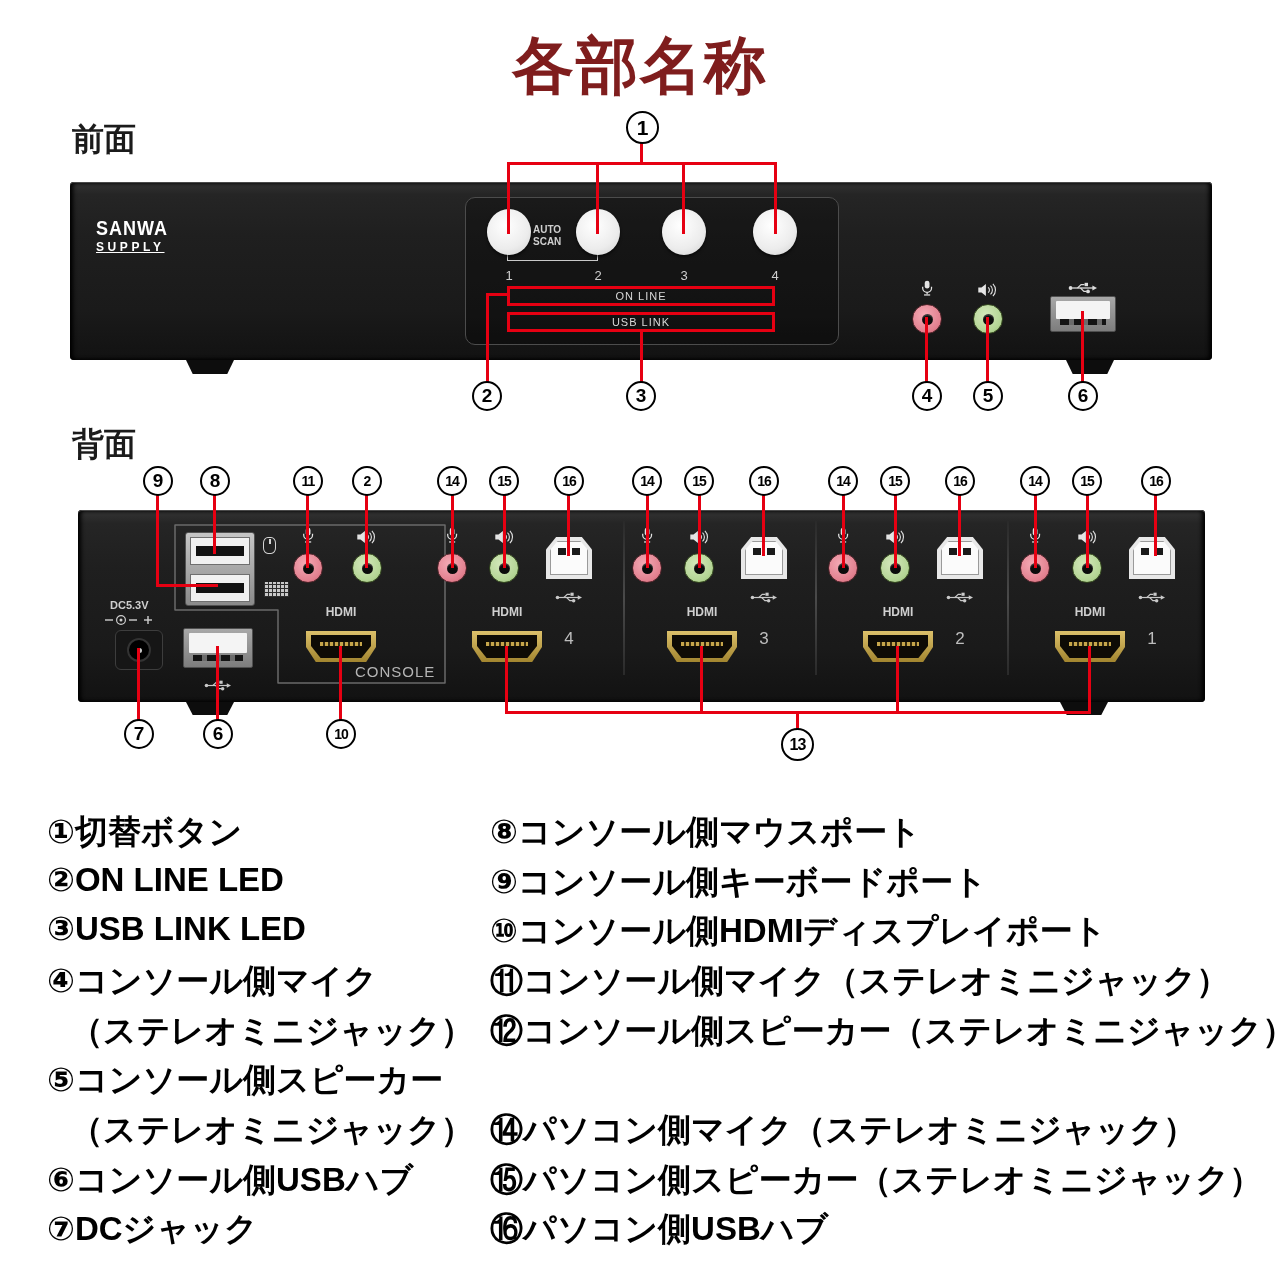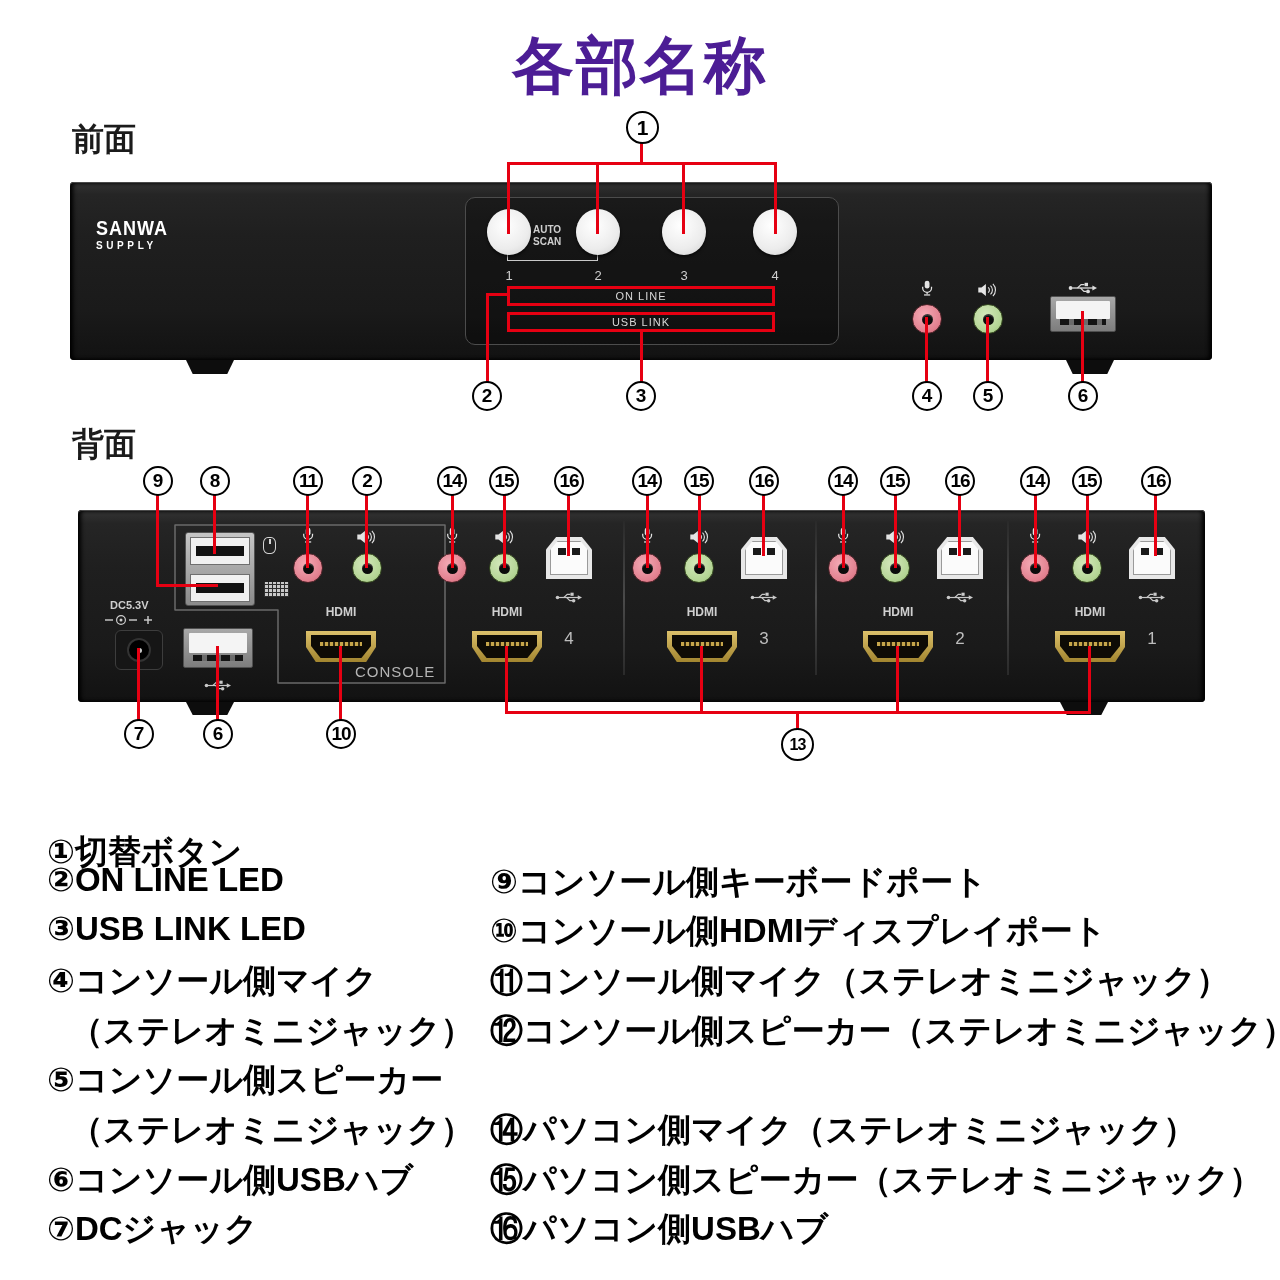--- a/index.html
+++ b/index.html
@@ -1,32 +1,32 @@
 <!DOCTYPE html>
 <html><head>
 <meta charset="utf-8">
 <style>
   html,body{margin:0;padding:0;background:#fff;}
   #page{position:relative;width:1280px;height:1280px;background:#fff;overflow:hidden;
         font-family:"Liberation Sans","DejaVu Sans",sans-serif;}
   .abs{position:absolute;}
   .ttl{position:absolute;left:0;right:0;top:24px;text-align:center;font-size:62px;font-weight:800;
-       color:#4c1d95;letter-spacing:2px;}
+       color:#7f1d1d;letter-spacing:2px;}
   .seclabel{position:absolute;font-size:32px;font-weight:600;color:#1b1b1b;}
 
   
   .device{position:absolute;background:linear-gradient(180deg,#343434 0,#252525 7%,#1f1f1f 30%,#1a1a1a 72%,#121212 100%);
           border-radius:4px;box-shadow:inset 0 1px 0 #4a4a4a, inset -3px 0 4px #000, inset 3px 0 4px #000;}
   .foot{position:absolute;background:#0d0d0d;clip-path:polygon(0 0,100% 0,86% 100%,14% 100%);}
 
   
   .callout{position:absolute;width:30px;height:30px;border:2.5px solid #000;border-radius:50%;background:#fff;
            display:flex;align-items:center;justify-content:center;font-weight:700;color:#000;z-index:9;box-sizing:border-box;}
   .callout.one{font-size:19px;}
-  .callout.two{font-size:19px;letter-spacing:-1px;}
+  .callout.two{font-size:14px;letter-spacing:-1px;}
   .callout.big{width:33px;height:33px;font-size:21px;}
   .rl{position:absolute;background:#e60012;z-index:8;}
 
   
   .jack{position:absolute;width:30px;height:30px;border-radius:50%;box-sizing:border-box;z-index:4;}
   .jack .hole{position:absolute;left:50%;top:50%;width:11px;height:11px;margin:-5.5px 0 0 -5.5px;background:#0b0b0b;
               border-radius:50%;box-shadow:inset 0 1.5px 1px rgba(255,255,255,.22);}
   .jack.pink{background:radial-gradient(circle at 40% 35%,#f4aab5,#e2808f 68%,#c05a68);border:1.5px solid #4d2228;}
   .jack.green{background:radial-gradient(circle at 40% 35%,#d4e8bb,#b3d494 68%,#8cb06b);border:1.5px solid #35491f;}
 
@@ -84,21 +84,21 @@
 
   
   .icon{position:absolute;z-index:5;}
   .mouse{position:absolute;width:13px;height:17px;border:1.5px solid #d4d4d4;border-radius:5px/6px;box-sizing:border-box;z-index:5;}
   .mouse:after{content:"";position:absolute;left:50%;top:1px;width:2px;height:5px;margin-left:-1px;background:#d4d4d4;}
   .kbd{position:absolute;width:25px;height:15px;background:#c9c9c9;box-sizing:border-box;z-index:5;
        background-image:repeating-linear-gradient(90deg,#2d2d2d 0 1px,transparent 1px 4px),
                         repeating-linear-gradient(0deg,#2d2d2d 0 1px,transparent 1px 4px);}
   .logo{position:absolute;color:#fff;z-index:5;}
   .logo .l1{font-size:18px;font-weight:800;letter-spacing:1px;transform:scaleY(1.15);}
-  .logo .l2{font-size:10px;font-weight:700;letter-spacing:3.6px;margin-top:1px;}
+  .logo .l2{font-size:12px;font-weight:700;letter-spacing:3.6px;margin-top:1px;text-decoration:underline;}
 </style>
 </head>
 <body>
 
 <div id="page">
 
   <div class="ttl">各部名称</div>
 
   <div class="seclabel" style="left:72px;top:118px;">前面</div>
 
@@ -477,30 +477,31 @@
   <div class="callout two" style="left:945px;top:466px;">16</div>
   <div class="callout two" style="left:1020px;top:466px;">14</div>
   <div class="callout two" style="left:1072px;top:466px;">15</div>
   <div class="callout two" style="left:1141px;top:466px;">16</div>
 
   <div class="callout one" style="left:124px;top:719px;">7</div>
   <div class="callout one" style="left:203px;top:719px;">6</div>
   <div class="callout two" style="left:326px;top:719px;">10</div>
   <div class="callout big two" style="left:781px;top:728px;font-size:16px;">13</div>
 
-  <div class="lrow" style="left:47px;top:810px;margin-top:20px;">①切替ボタン</div>
+  <div class="lrow" style="left:47px;top:810px;">①切替ボタン</div>
   <div class="lrow" style="left:47px;top:860px;">②ON LINE LED</div>
   <div class="lrow" style="left:47px;top:909px;">③USB LINK LED</div>
   <div class="lrow" style="left:47px;top:959px;">④コンソール側マイク</div>
   <div class="lrow" style="left:70px;top:1009px;">（ステレオミニジャック）</div>
   <div class="lrow" style="left:47px;top:1058px;">⑤コンソール側スピーカー</div>
   <div class="lrow" style="left:70px;top:1108px;">（ステレオミニジャック）</div>
   <div class="lrow" style="left:47px;top:1158px;">⑥コンソール側USBハブ</div>
   <div class="lrow" style="left:47px;top:1207px;">⑦DCジャック</div>
 
+  <div class="lrow" style="left:490px;top:810px;">⑧コンソール側マウスポート</div>
   <div class="lrow" style="left:490px;top:860px;">⑨コンソール側キーボードポート</div>
   <div class="lrow" style="left:490px;top:909px;">⑩コンソール側HDMIディスプレイポート</div>
   <div class="lrow" style="left:490px;top:959px;">⑪コンソール側マイク（ステレオミニジャック）</div>
   <div class="lrow" style="left:490px;top:1009px;">⑫コンソール側スピーカー（ステレオミニジャック）</div>
   <div class="lrow" style="left:490px;top:1108px;">⑭パソコン側マイク（ステレオミニジャック）</div>
   <div class="lrow" style="left:490px;top:1158px;">⑮パソコン側スピーカー（ステレオミニジャック）</div>
   <div class="lrow" style="left:490px;top:1207px;">⑯パソコン側USBハブ</div>
 
 </div>
 

